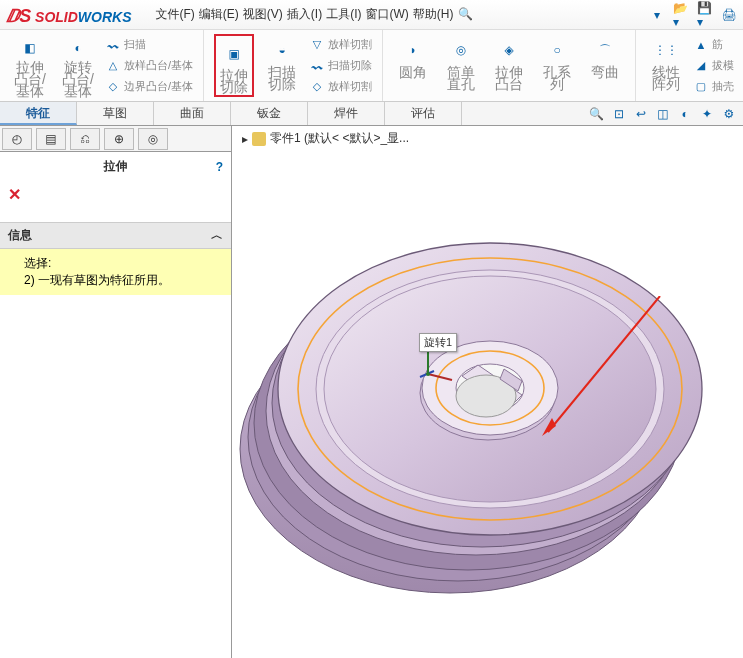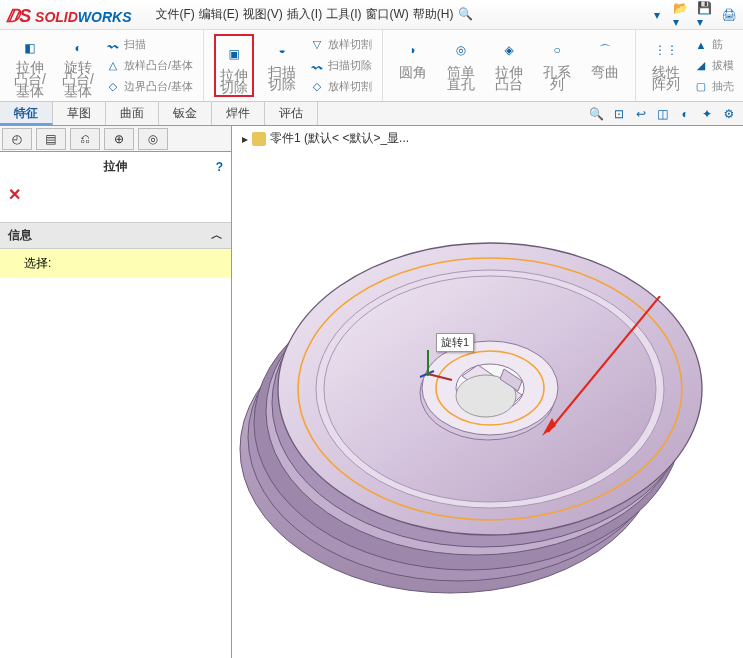--- a/index.html
+++ b/index.html
@@ -17,37 +17,37 @@
 .rgroup { display:flex; padding:4px 6px; border-right:1px solid #e0e0e0; }
 .rcol { display:flex; flex-direction:column; align-items:center; justify-content:flex-start; gap:2px; margin:0 4px; min-width:38px; }
 .rcol.big { min-width:40px; }
 .rcol .ic { width:28px; height:28px; display:flex; align-items:center; justify-content:center; color:#0a63a8; margin-top:2px; }
 .rcol .lbl { font-size:14px; color:#888; text-align:center; line-height:12px; }
 .rstack { display:flex; flex-direction:column; justify-content:space-around; height:100%; margin:0 4px; }
 .rrow { display:flex; align-items:center; gap:4px; font-size:11px; color:#888; white-space:nowrap; }
 .rrow .sic { width:14px; height:14px; color:#0a63a8; display:inline-flex; align-items:center; justify-content:center; }
 .highlight { border:2px solid #d92231; padding:2px 4px; }
 .tabs { height:24px; display:flex; border-bottom:1px solid #999; background:#f5f5f5; }
-.tab { padding:3px 14px; border-right:1px solid #ccc; color:#444; }
+.tab { padding:3px 26px; border-right:1px solid #ccc; color:#444; }
 .tab.active { background:#eaeef3; color:#1a5a99; font-weight:bold; border-bottom:2px solid #6ea2d8; }
 .view-tools { margin-left:auto; display:flex; align-items:center; gap:6px; padding-right:6px; }
 .split { display:flex; height:532px; }
 .left { width:232px; border-right:1px solid #999; background:#fff; display:flex; flex-direction:column; }
 .sidetabs { height:26px; display:flex; align-items:center; border-bottom:1px solid #999; background:#f5f5f5; }
 .sidetabs .st { width:30px; height:22px; margin:2px; display:flex; align-items:center; justify-content:center; border:1px solid #bbb; background:#f0f0f0; }
 .ftitle { display:flex; align-items:center; justify-content:center; padding:6px 12px; font-weight:bold; position:relative; }
 .ftitle .help { position:absolute; right:8px; color:#06a; font-weight:bold; }
 .close { color:#d92231; font-size:16px; font-weight:bold; margin:4px 8px; }
 .infohdr { background:#e8e8e8; padding:4px 8px; display:flex; align-items:center; border-top:1px solid #ccc; border-bottom:1px solid #ccc; font-weight:bold; }
 .infohdr .chev { margin-left:auto; }
 .infobox { background:#feffb4; padding:6px 24px; line-height:17px; color:#000; }
 .canvas { flex:1; position:relative; background:#fff; overflow:hidden; }
 .breadcrumb { position:absolute; top:4px; left:10px; display:flex; align-items:center; gap:4px; font-size:12px; }
 .part-ic { width:14px; height:14px; background:#e8c65c; border-radius:2px; display:inline-block; }
-.annot { position:absolute; top:207px; left:204px; background:#fff; border:1px solid #999; padding:1px 4px; font-size:11px; box-shadow:1px 1px 2px rgba(0,0,0,.3); }
+.annot { position:absolute; top:207px; left:187px; background:#fff; border:1px solid #999; padding:1px 4px; font-size:11px; box-shadow:1px 1px 2px rgba(0,0,0,.3); }
 .arrow-line { position:absolute; top:170px; left:310px; width:120px; height:140px; pointer-events:none; }
 .triad { position:absolute; top:218px; left:186px; }
 </style>
 </head>
 <body>
 
 <div class="titlebar">
   <span class="sw-logo">
     <span class="s" style="font-size:18px">ⅅS</span>
     <span class="solid">SOLID</span><span class="works">WORKS</span>
@@ -195,20 +195,21 @@
       <span class="help">?</span>
     </div>
     <div class="close">✕</div>
     <div style="flex:0 0 14px"></div>
     <div class="infohdr">
       <span>信息</span>
         <span class="chev">︿</span>
     </div>
     <div class="infobox">
       <div>选择:</div>
+      <div>2) 一现有草图为特征所用。</div>
     </div>
   </div>
 
   <div class="canvas">
     <div class="breadcrumb">
       <span>▸</span>
       <span class="part-ic"></span>
       <span>零件1  (默认&lt; &lt;默认&gt;_显...</span>
     </div>
 

